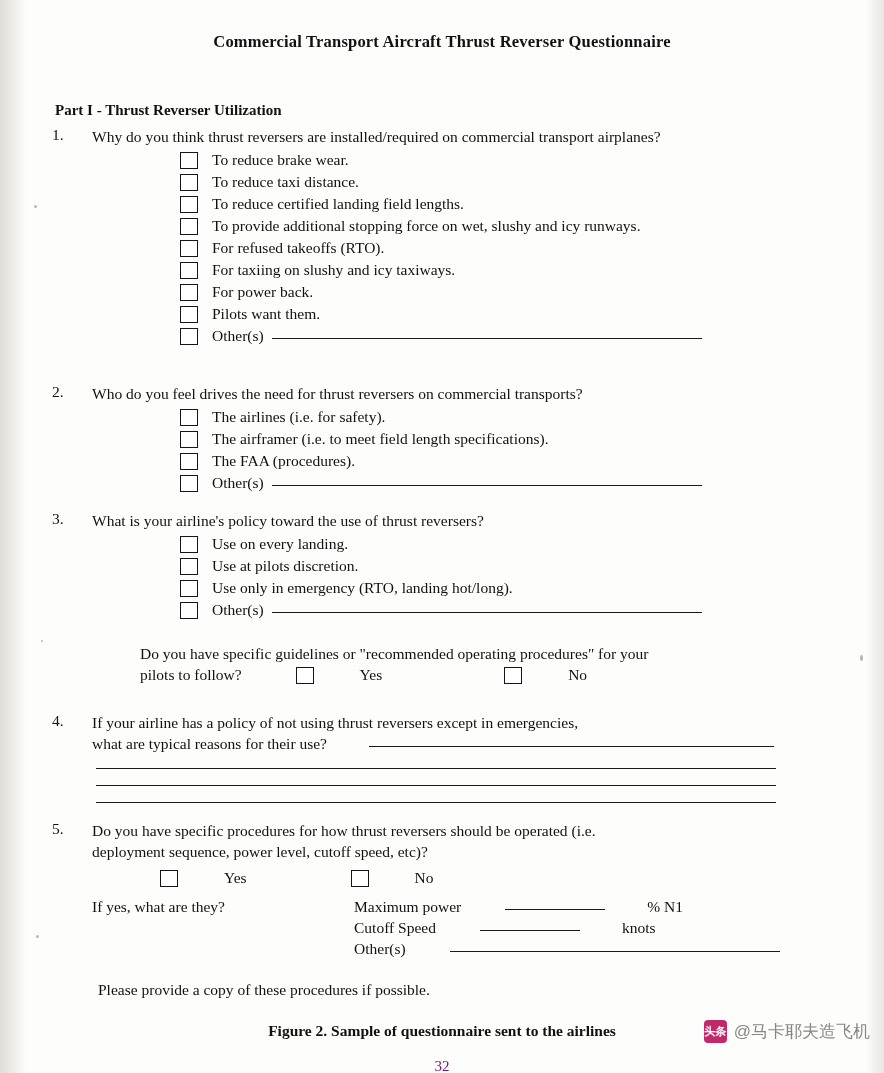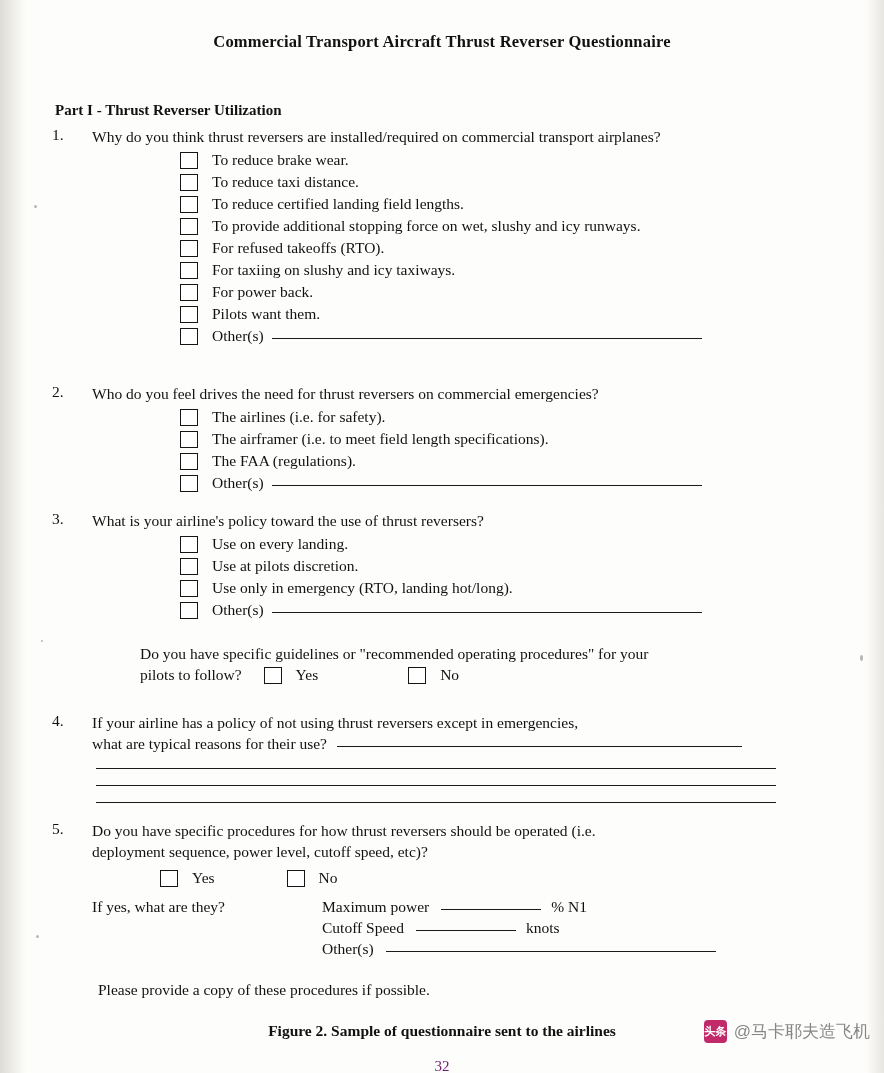--- a/index.html
+++ b/index.html
@@ -113,20 +113,21 @@
     border-bottom: 1.7px solid #1a1a1a;
     height: 13px;
     margin-left: 8px;
   }
 
   .inline-row {
     display: flex;
     align-items: flex-start;
     font-size: 15.5px;
     line-height: 21px;
+    gap: 32px;
   }
 
   .para {
     font-size: 15.5px;
     line-height: 21px;
   }
 
   .rule {
     border-bottom: 1.7px solid #1a1a1a;
     height: 0;
@@ -231,33 +232,33 @@
           <span class="opt-label">Other(s)</span>
           <span class="write-line" style="width:430px;"></span>
         </div>
       </div>
     </div>
   </div>
 
   <div class="q" style="top:383px;">
     <span class="q-num">2.</span>
     <div class="q-body">
-      <span class="q-text">Who do you feel drives the need for thrust reversers on commercial emergencies?</span>
+      <span class="q-text">Who do you feel drives the need for thrust reversers on commercial transports?</span>
       <div class="options">
         <div class="opt">
           <span class="checkbox"></span>
           <span class="opt-label">The airlines (i.e. for safety).</span>
         </div>
         <div class="opt">
           <span class="checkbox"></span>
           <span class="opt-label">The airframer (i.e. to meet field length specifications).</span>
         </div>
         <div class="opt">
           <span class="checkbox"></span>
-          <span class="opt-label">The FAA (regulations).</span>
+          <span class="opt-label">The FAA (procedures).</span>
         </div>
         <div class="opt">
           <span class="checkbox"></span>
           <span class="opt-label">Other(s)</span>
           <span class="write-line" style="width:430px;"></span>
         </div>
       </div>
     </div>
   </div>
 

